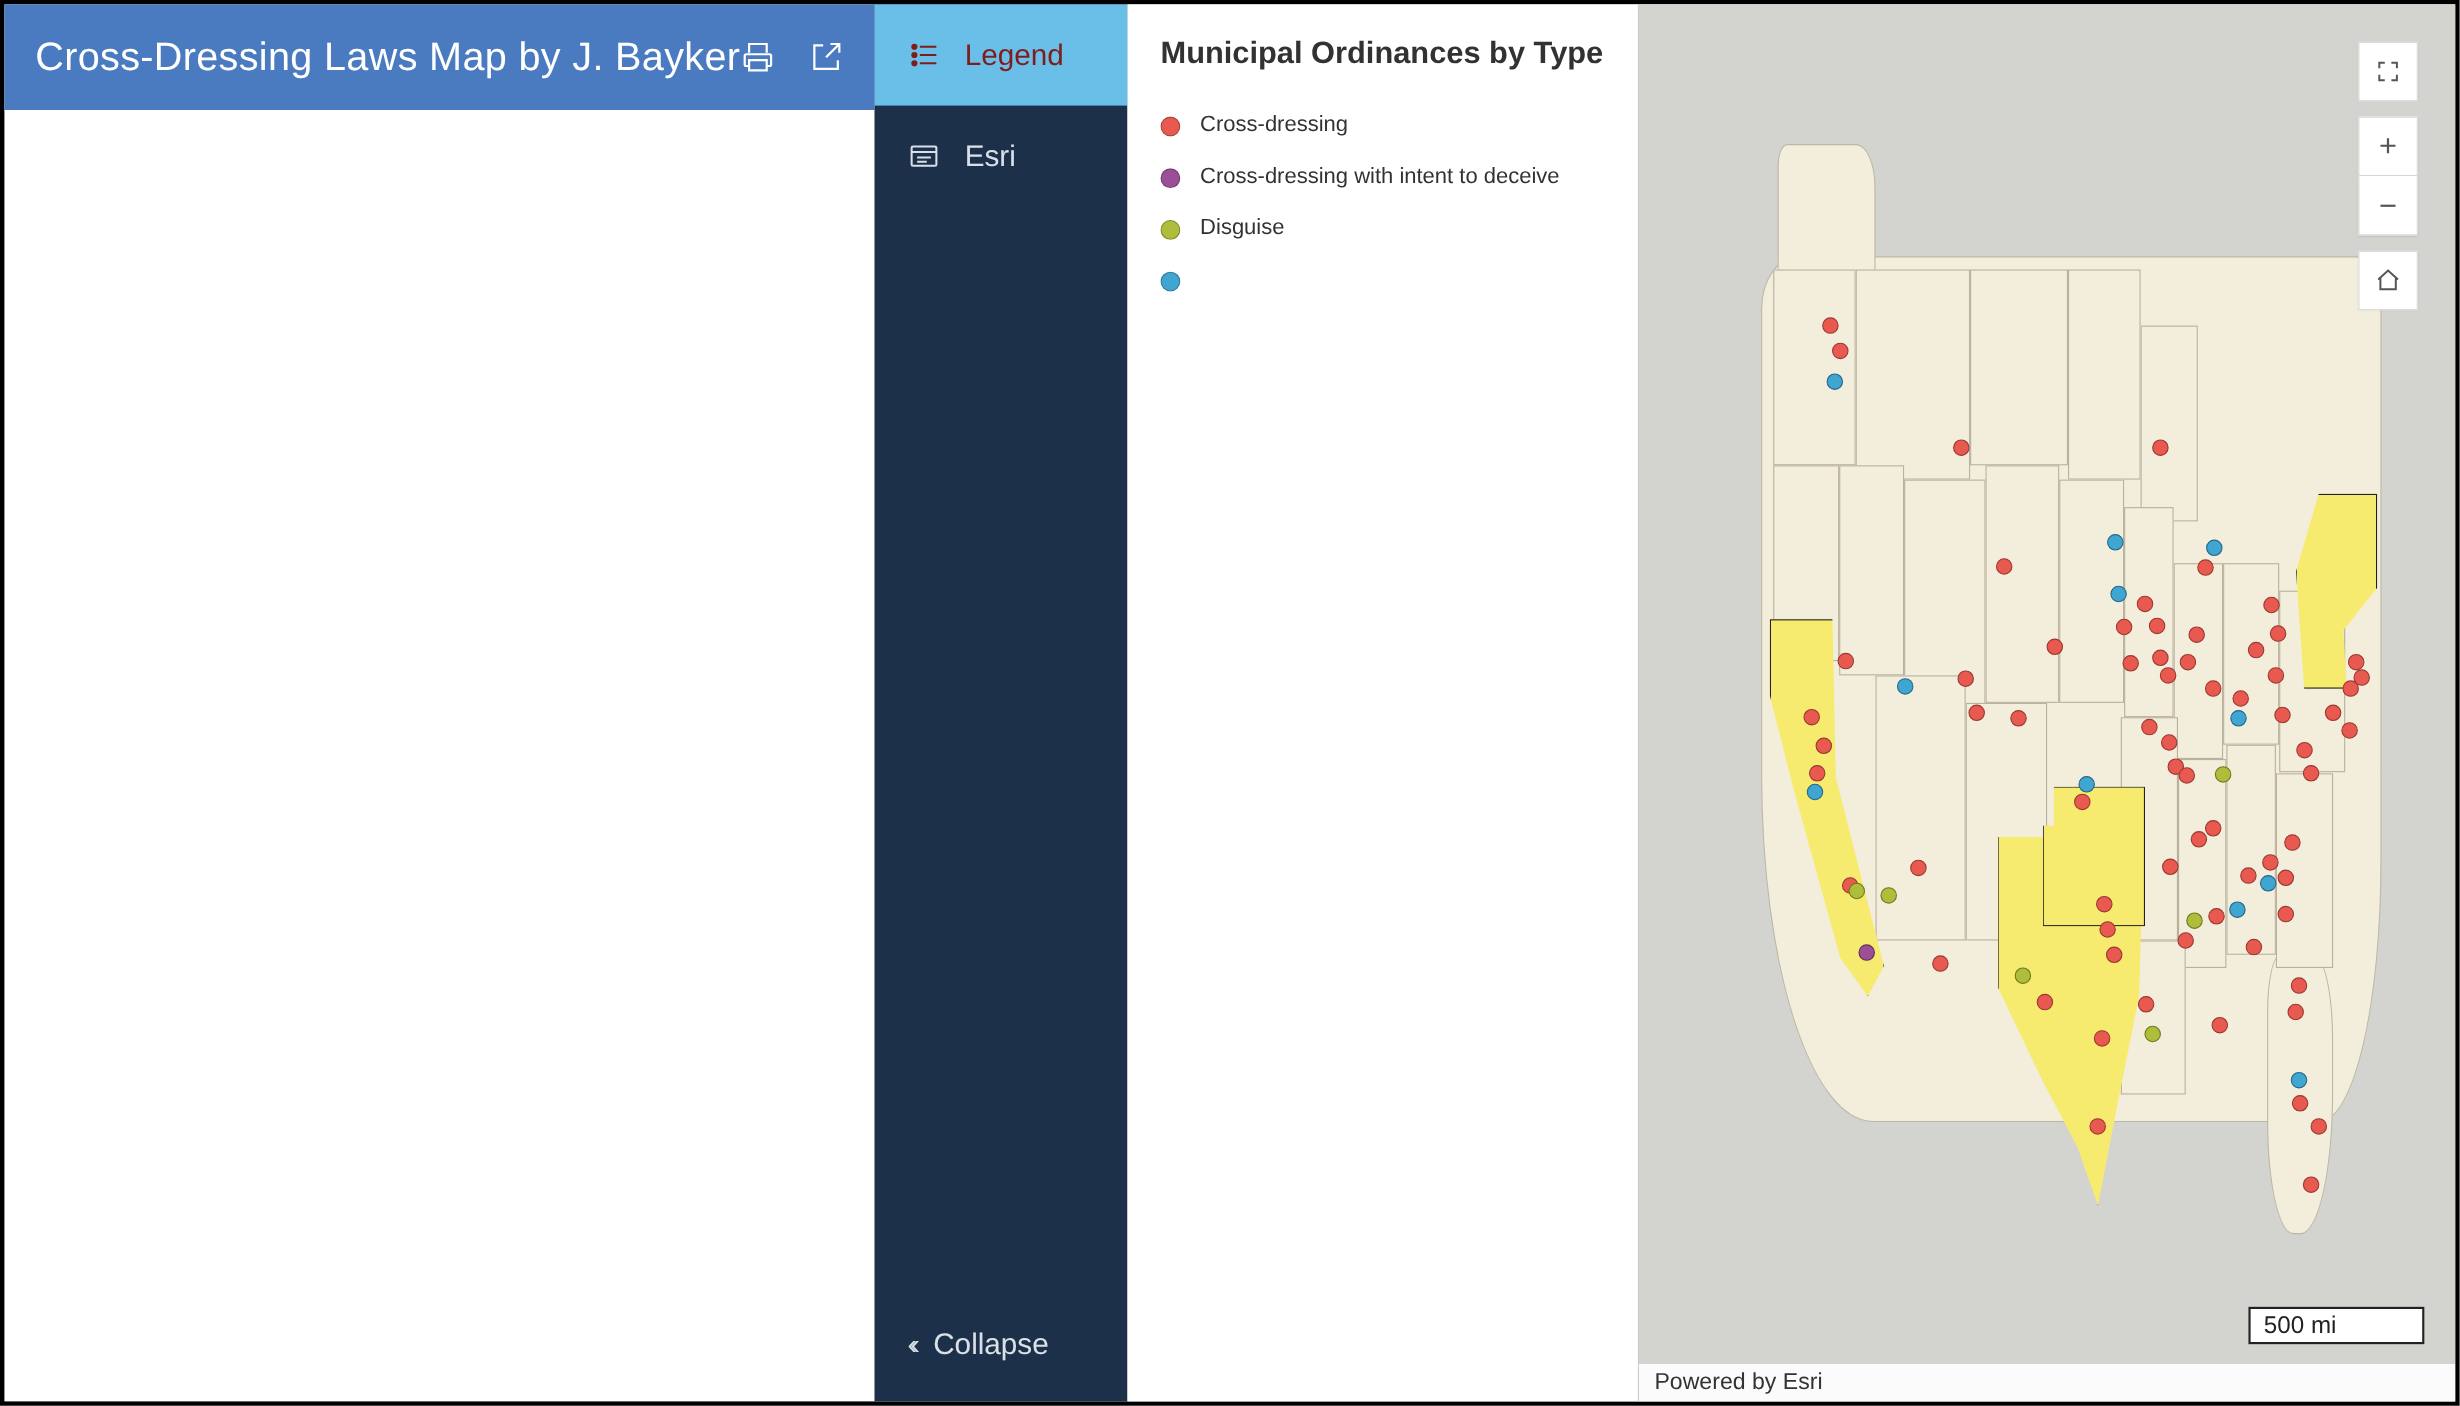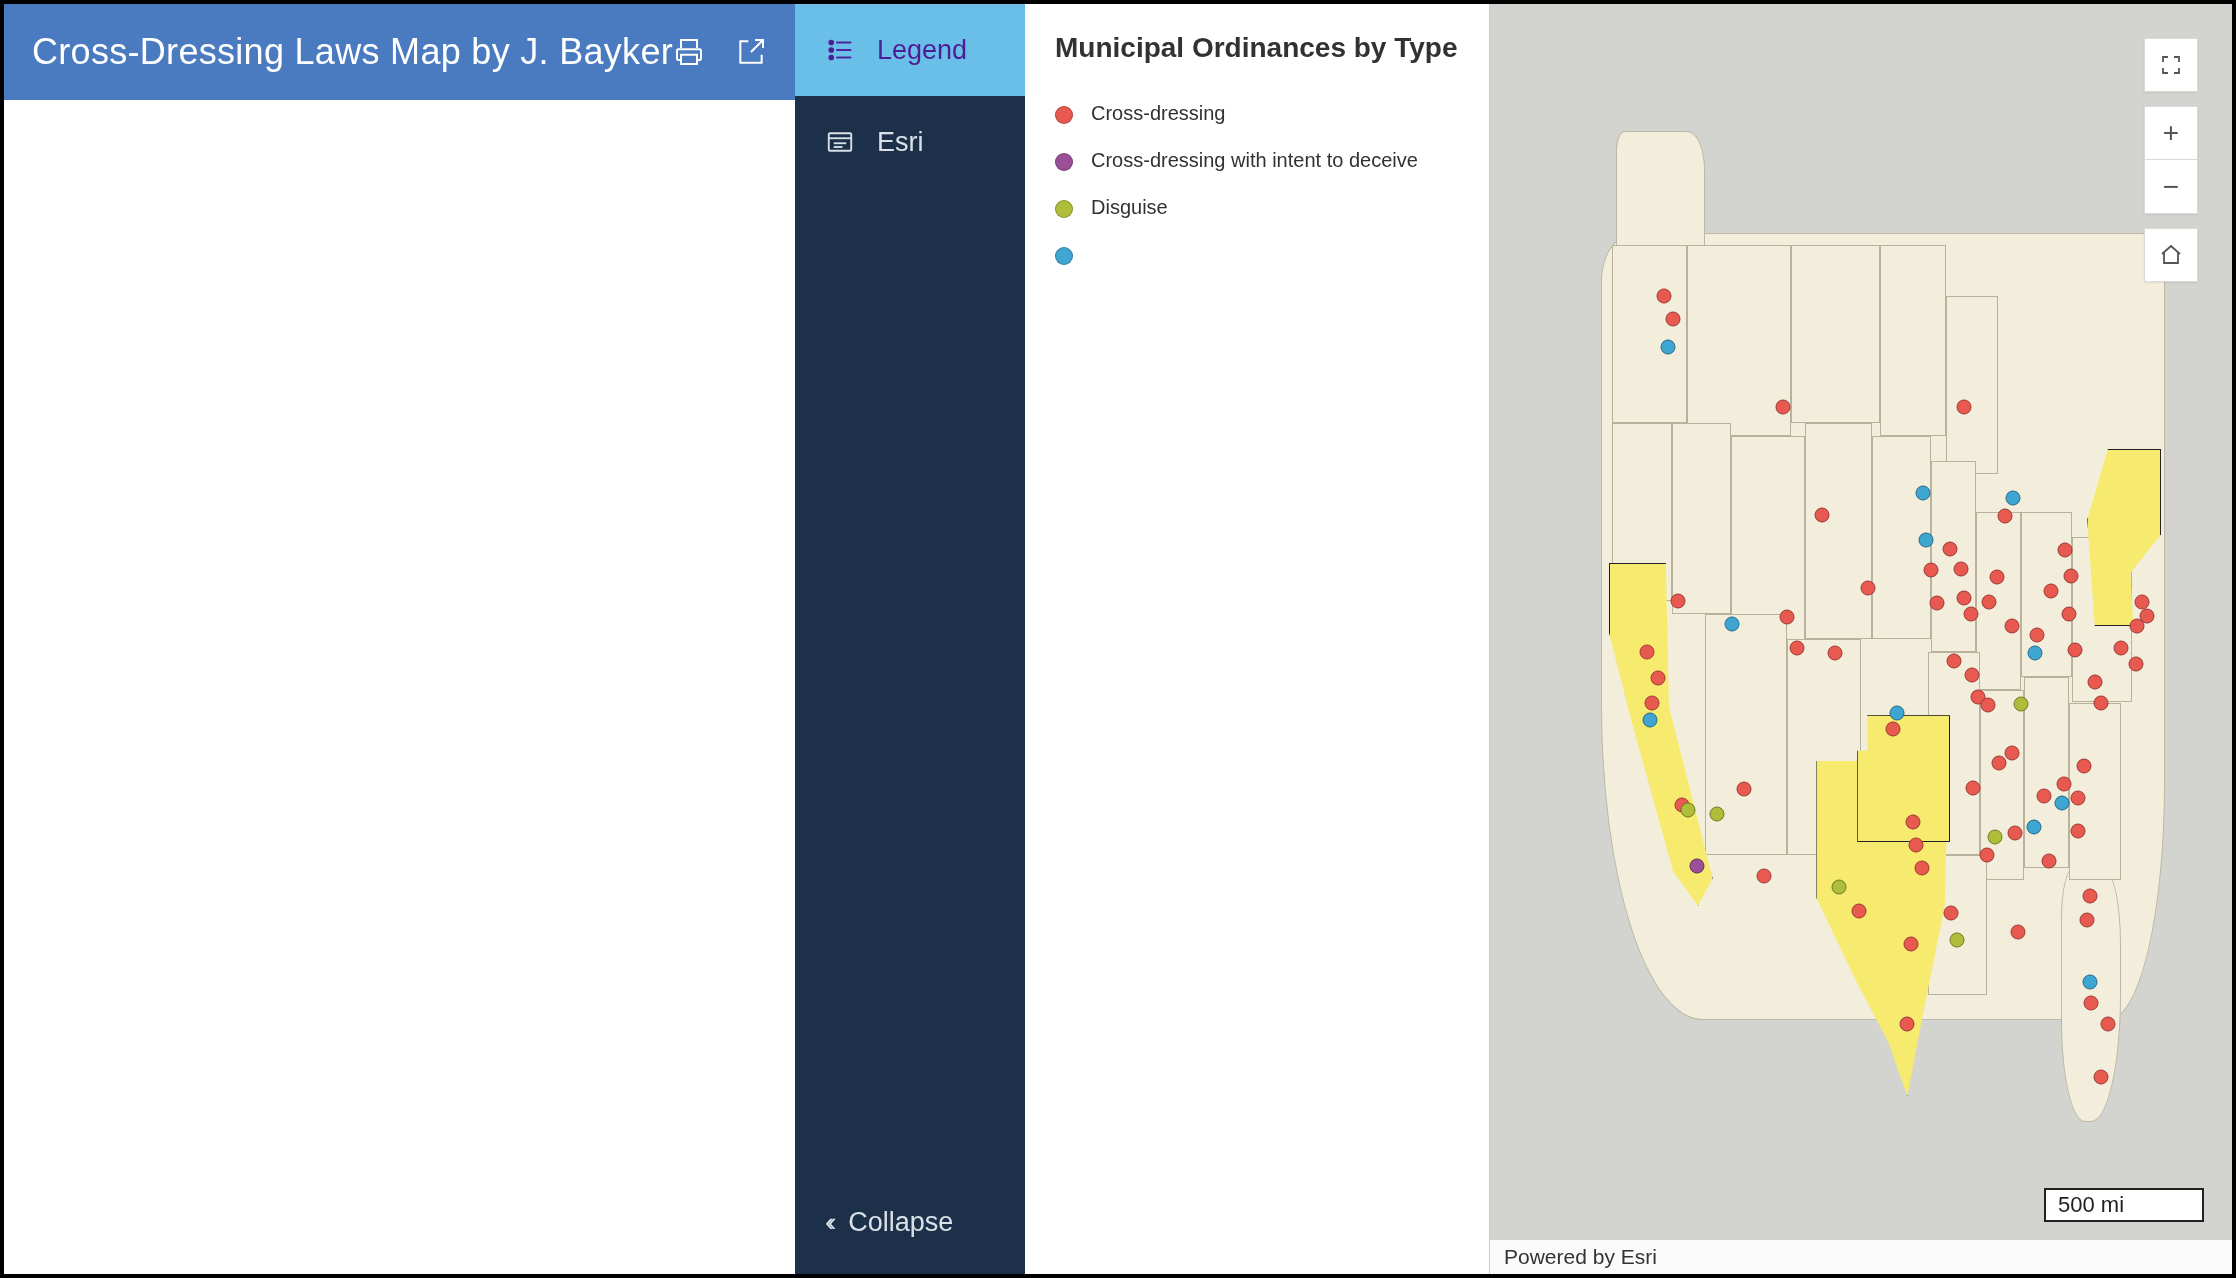--- a/index.html
+++ b/index.html
@@ -60,21 +60,21 @@
   display: flex;
   align-items: center;
   gap: 22px;
   padding: 0 30px;
   height: 92px;
   cursor: pointer;
   font-size: 27px;
 }
 .sidebar-item.active {
   background: #6abfe8;
-  color: #4c1d95;
+  color: #7f1d1d;
 }
 .sidebar-icon { width: 30px; height: 30px; flex-shrink: 0; }
 .sidebar-icon svg { width: 100%; height: 100%; stroke: currentColor; fill: none; stroke-width: 1.5; }
 .sidebar-spacer { flex: 1; }
 .collapse-btn {
   display: flex;
   align-items: center;
   gap: 18px;
   padding: 28px 30px 36px;
   cursor: pointer;

